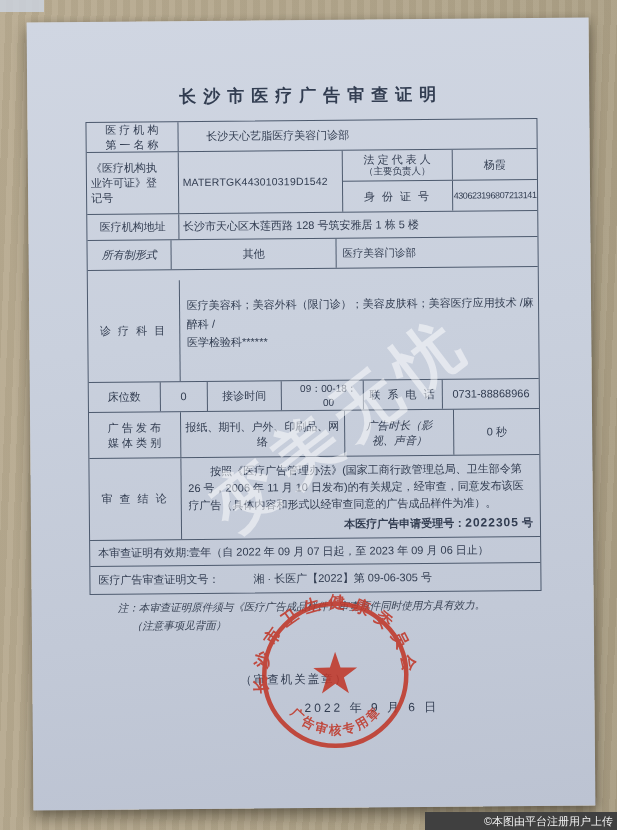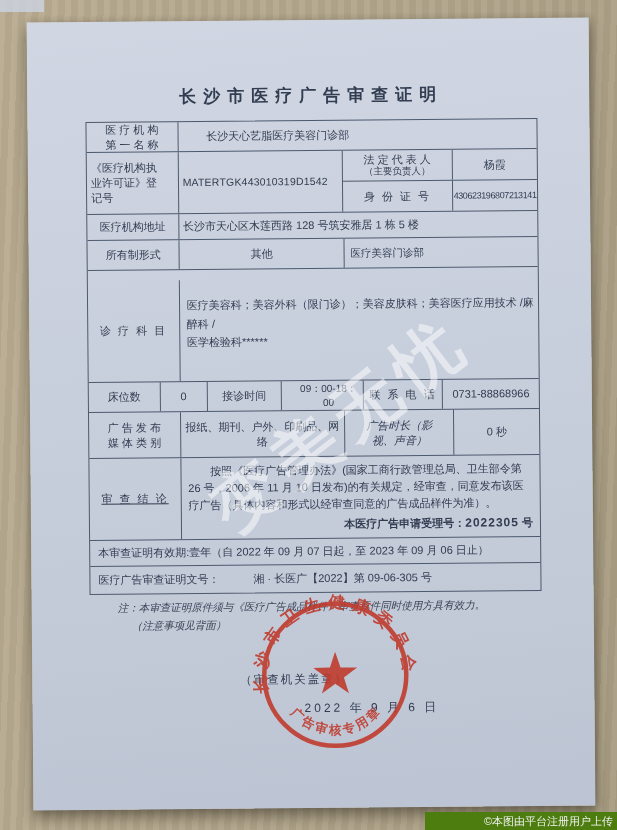--- a/index.html
+++ b/index.html
@@ -51,21 +51,21 @@
   .stamp-date{position:absolute;left:272px;top:680px;font-size:12px;letter-spacing:3px;color:#323d51;}
   .seal{position:absolute;left:218px;top:570px;width:170px;height:170px;opacity:.88;}
   .seal text{font-family:"Liberation Sans","DejaVu Sans",sans-serif;font-weight:bold;fill:#c0382a;}
   .watermark{
     position:absolute;left:100px;top:290px;width:420px;height:230px;
     display:flex;align-items:center;justify-content:center;
     transform:rotate(-37deg);transform-origin:center;
     font-size:66px;font-weight:900;letter-spacing:10px;
     color:rgba(255,255,255,.5);white-space:nowrap;pointer-events:none;z-index:6;
   }
-  .footer-bar{position:absolute;right:0;bottom:0;width:192px;height:18px;background:#4d7c0f;
+  .footer-bar{position:absolute;right:0;bottom:0;width:192px;height:18px;background:#404040;
     color:#f2f2f2;font-size:11px;display:flex;align-items:center;justify-content:flex-end;
     padding-right:4px;box-sizing:border-box;z-index:10;}
 </style>
 </head>
 <body>
 
 <div class="desk-grain"></div>
 <div class="blue-sliver"></div>
 
 <div class="paper">
@@ -99,21 +99,21 @@
         </div>
       </div>
     </div>
 
     <div class="trow" style="height:26px;">
       <div class="cell" style="width:92px;">医疗机构地址</div>
       <div class="cell left" style="width:360px;">长沙市天心区木莲西路 128 号筑安雅居 1 栋 5 楼</div>
     </div>
 
     <div class="trow" style="height:30px;">
-      <div class="cell" style="width:92px;">所有制形式</div>
+      <div class="cell" style="width:84px;font-style:italic;">所有制形式</div>
       <div class="cell" style="width:165px;">其他</div>
       <div class="cell" style="width:85px;font-size:10.5px;">医疗美容门诊部</div>
     </div>
 
     <div class="trow" style="height:112px;">
       <div class="cell prelines" style="width:92px;letter-spacing:2px;margin-top:10px;">诊 疗 科 目</div>
       <div class="cell left prelines" style="width:360px;align-items:flex-start;padding-top:26px;padding-left:7px;line-height:1.7;">医疗美容科；美容外科（限门诊）；美容皮肤科；美容医疗应用技术 /麻醉科 /
 医学检验科******</div>
     </div>
 
@@ -129,21 +129,21 @@
     <div class="trow" style="height:46px;">
       <div class="cell prelines" style="width:92px;">广 告 发 布
 媒 体 类 别</div>
       <div class="cell" style="width:165px;">报纸、期刊、户外、印刷品、网络</div>
       <div class="cell prelines" style="width:110px;font-style:italic;">广告时长（影
 视、声音）</div>
       <div class="cell" style="width:85px;">0 秒</div>
     </div>
 
     <div class="trow" style="height:82px;">
-      <div class="cell" style="width:92px;letter-spacing:2px;text-decoration:underline;">审 查 结 论</div>
+      <div class="cell" style="width:92px;letter-spacing:2px;">审 查 结 论</div>
       <div class="cell conclusion-cell" style="width:360px;">
         <div class="conclusion-text">按照《医疗广告管理办法》(国家工商行政管理总局、卫生部令第 26 号，2006 年 11 月 10 日发布)的有关规定，经审查，同意发布该医疗广告（具体内容和形式以经审查同意的广告成品样件为准）。</div>
         <div class="acceptance">
           <span>本医疗广告申请受理号：</span><span class="num">2022305</span><span> 号</span>
         </div>
       </div>
     </div>
 
     <div class="trow" style="height:26px;">
       <div class="cell left fullrow" style="width:452px;">本审查证明有效期:壹年（自 2022 年 09 月 07 日起，至 2023 年 09 月 06 日止）</div>

